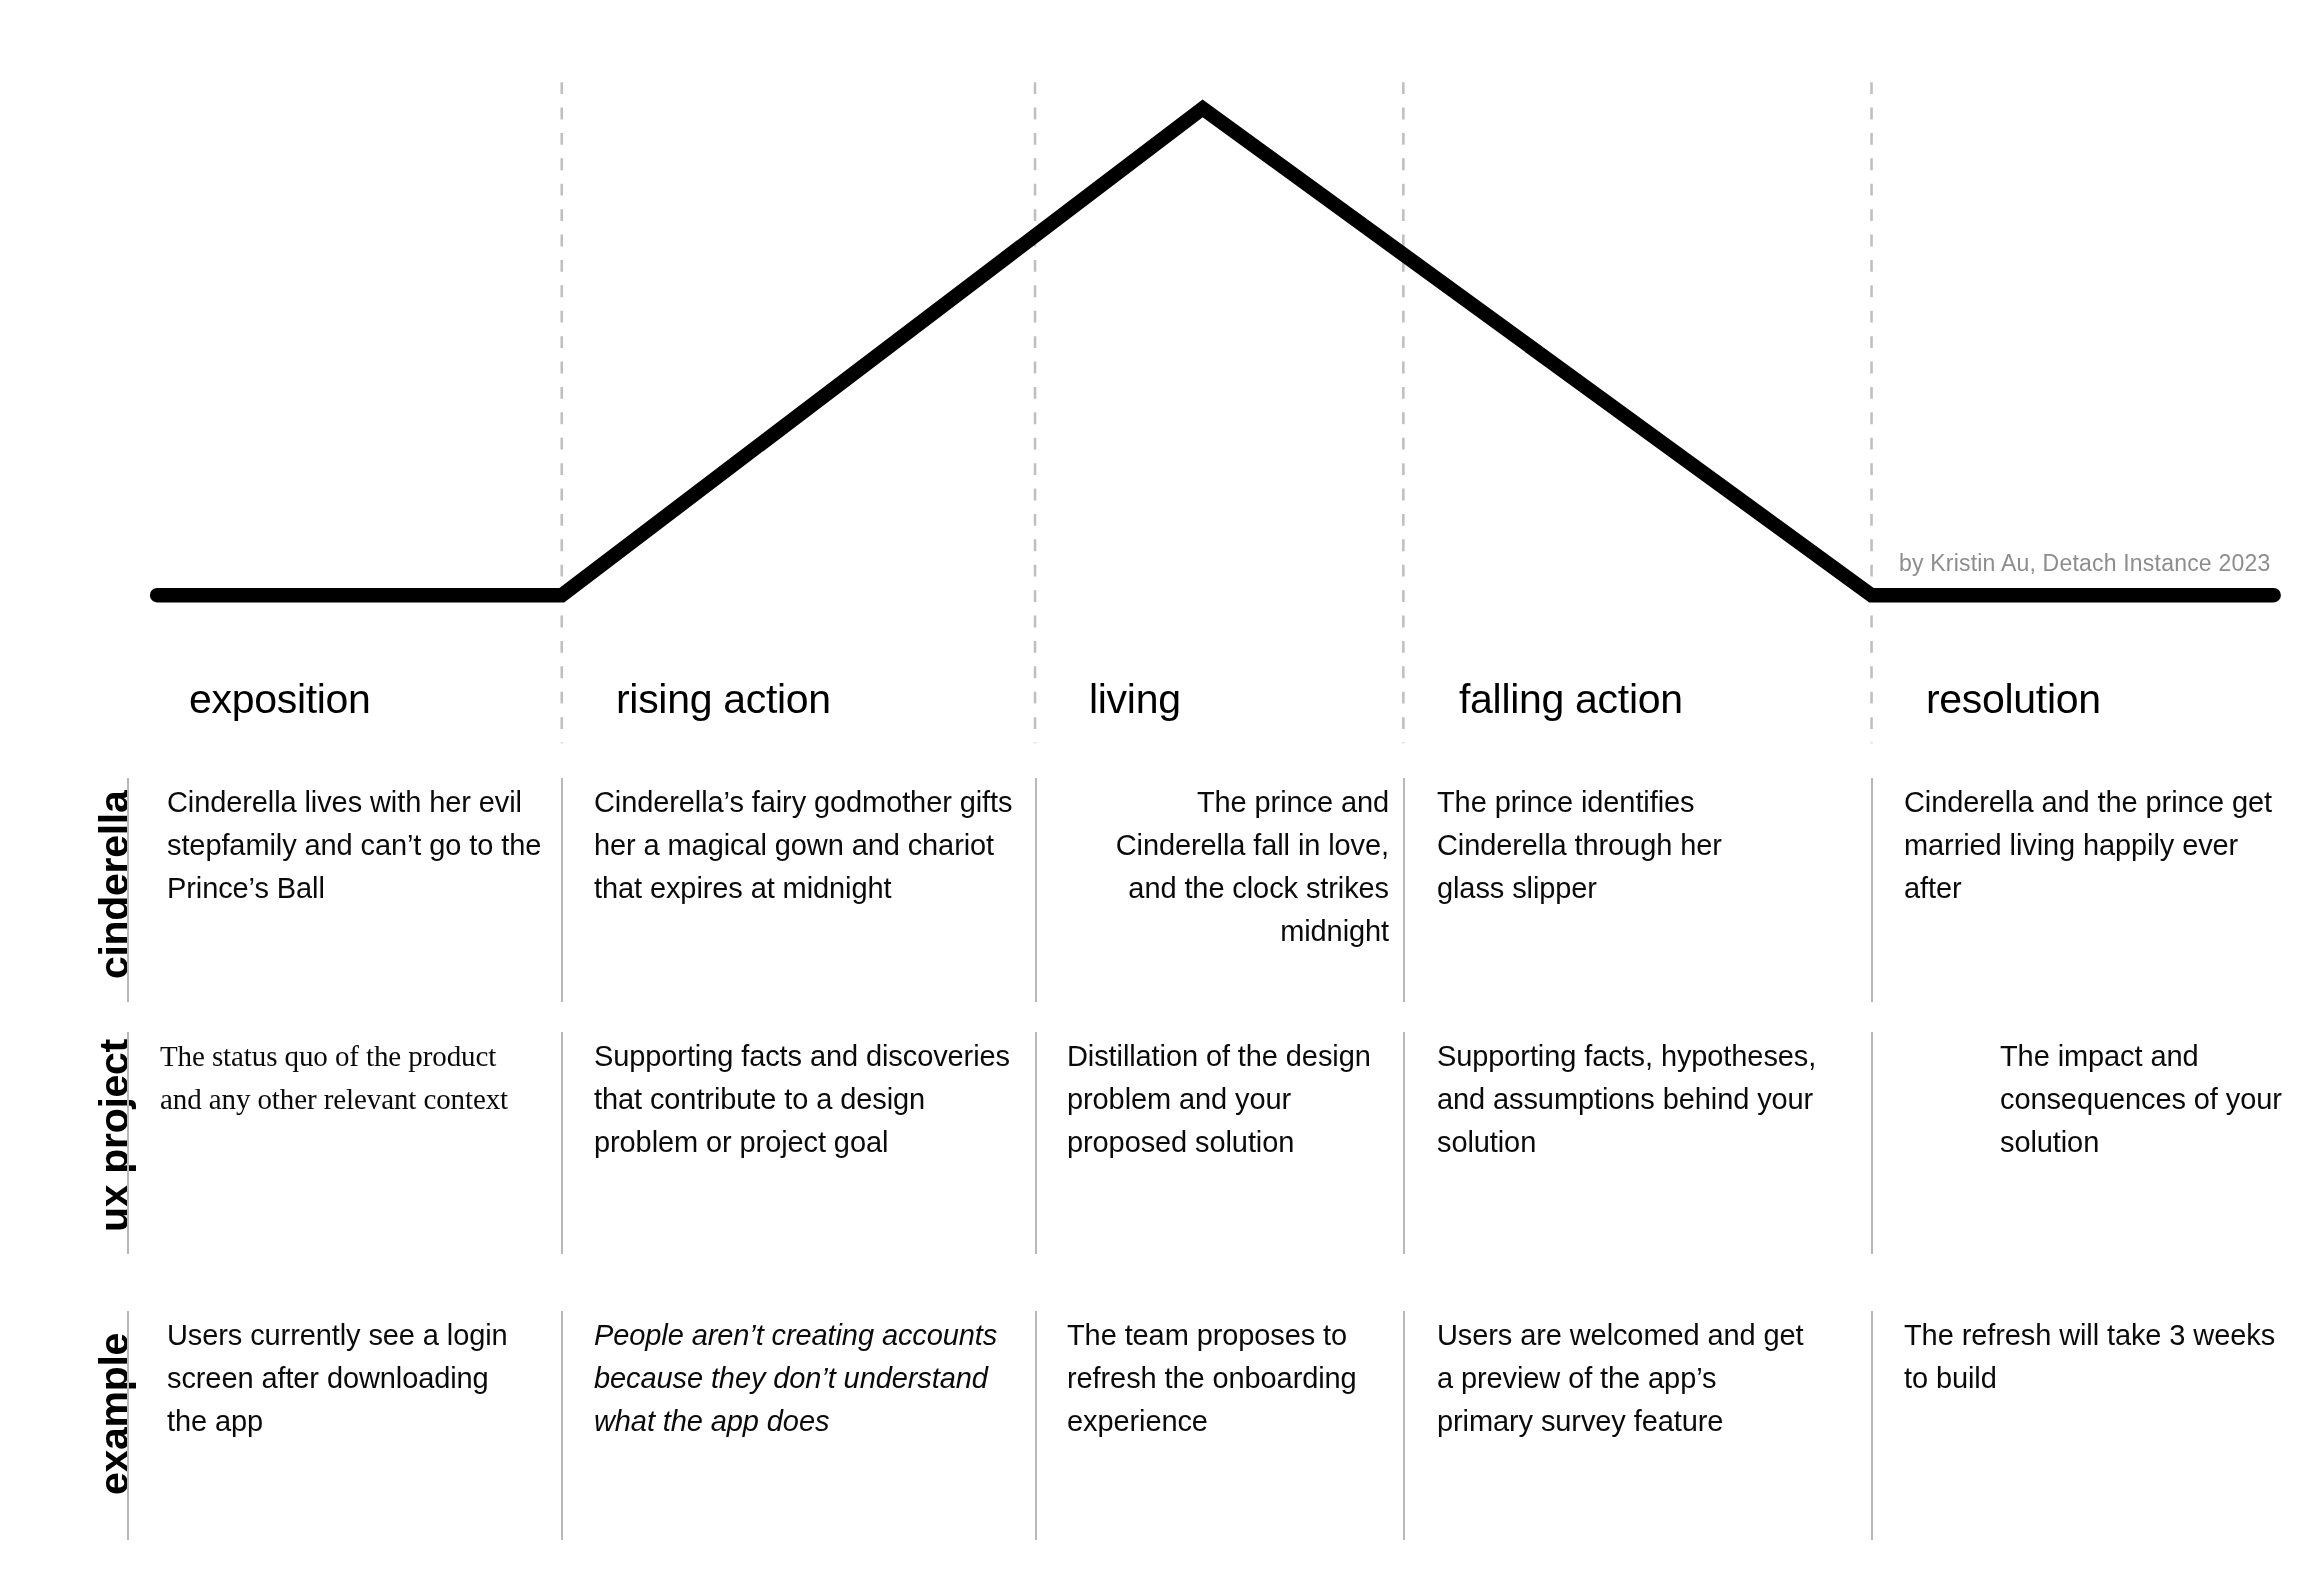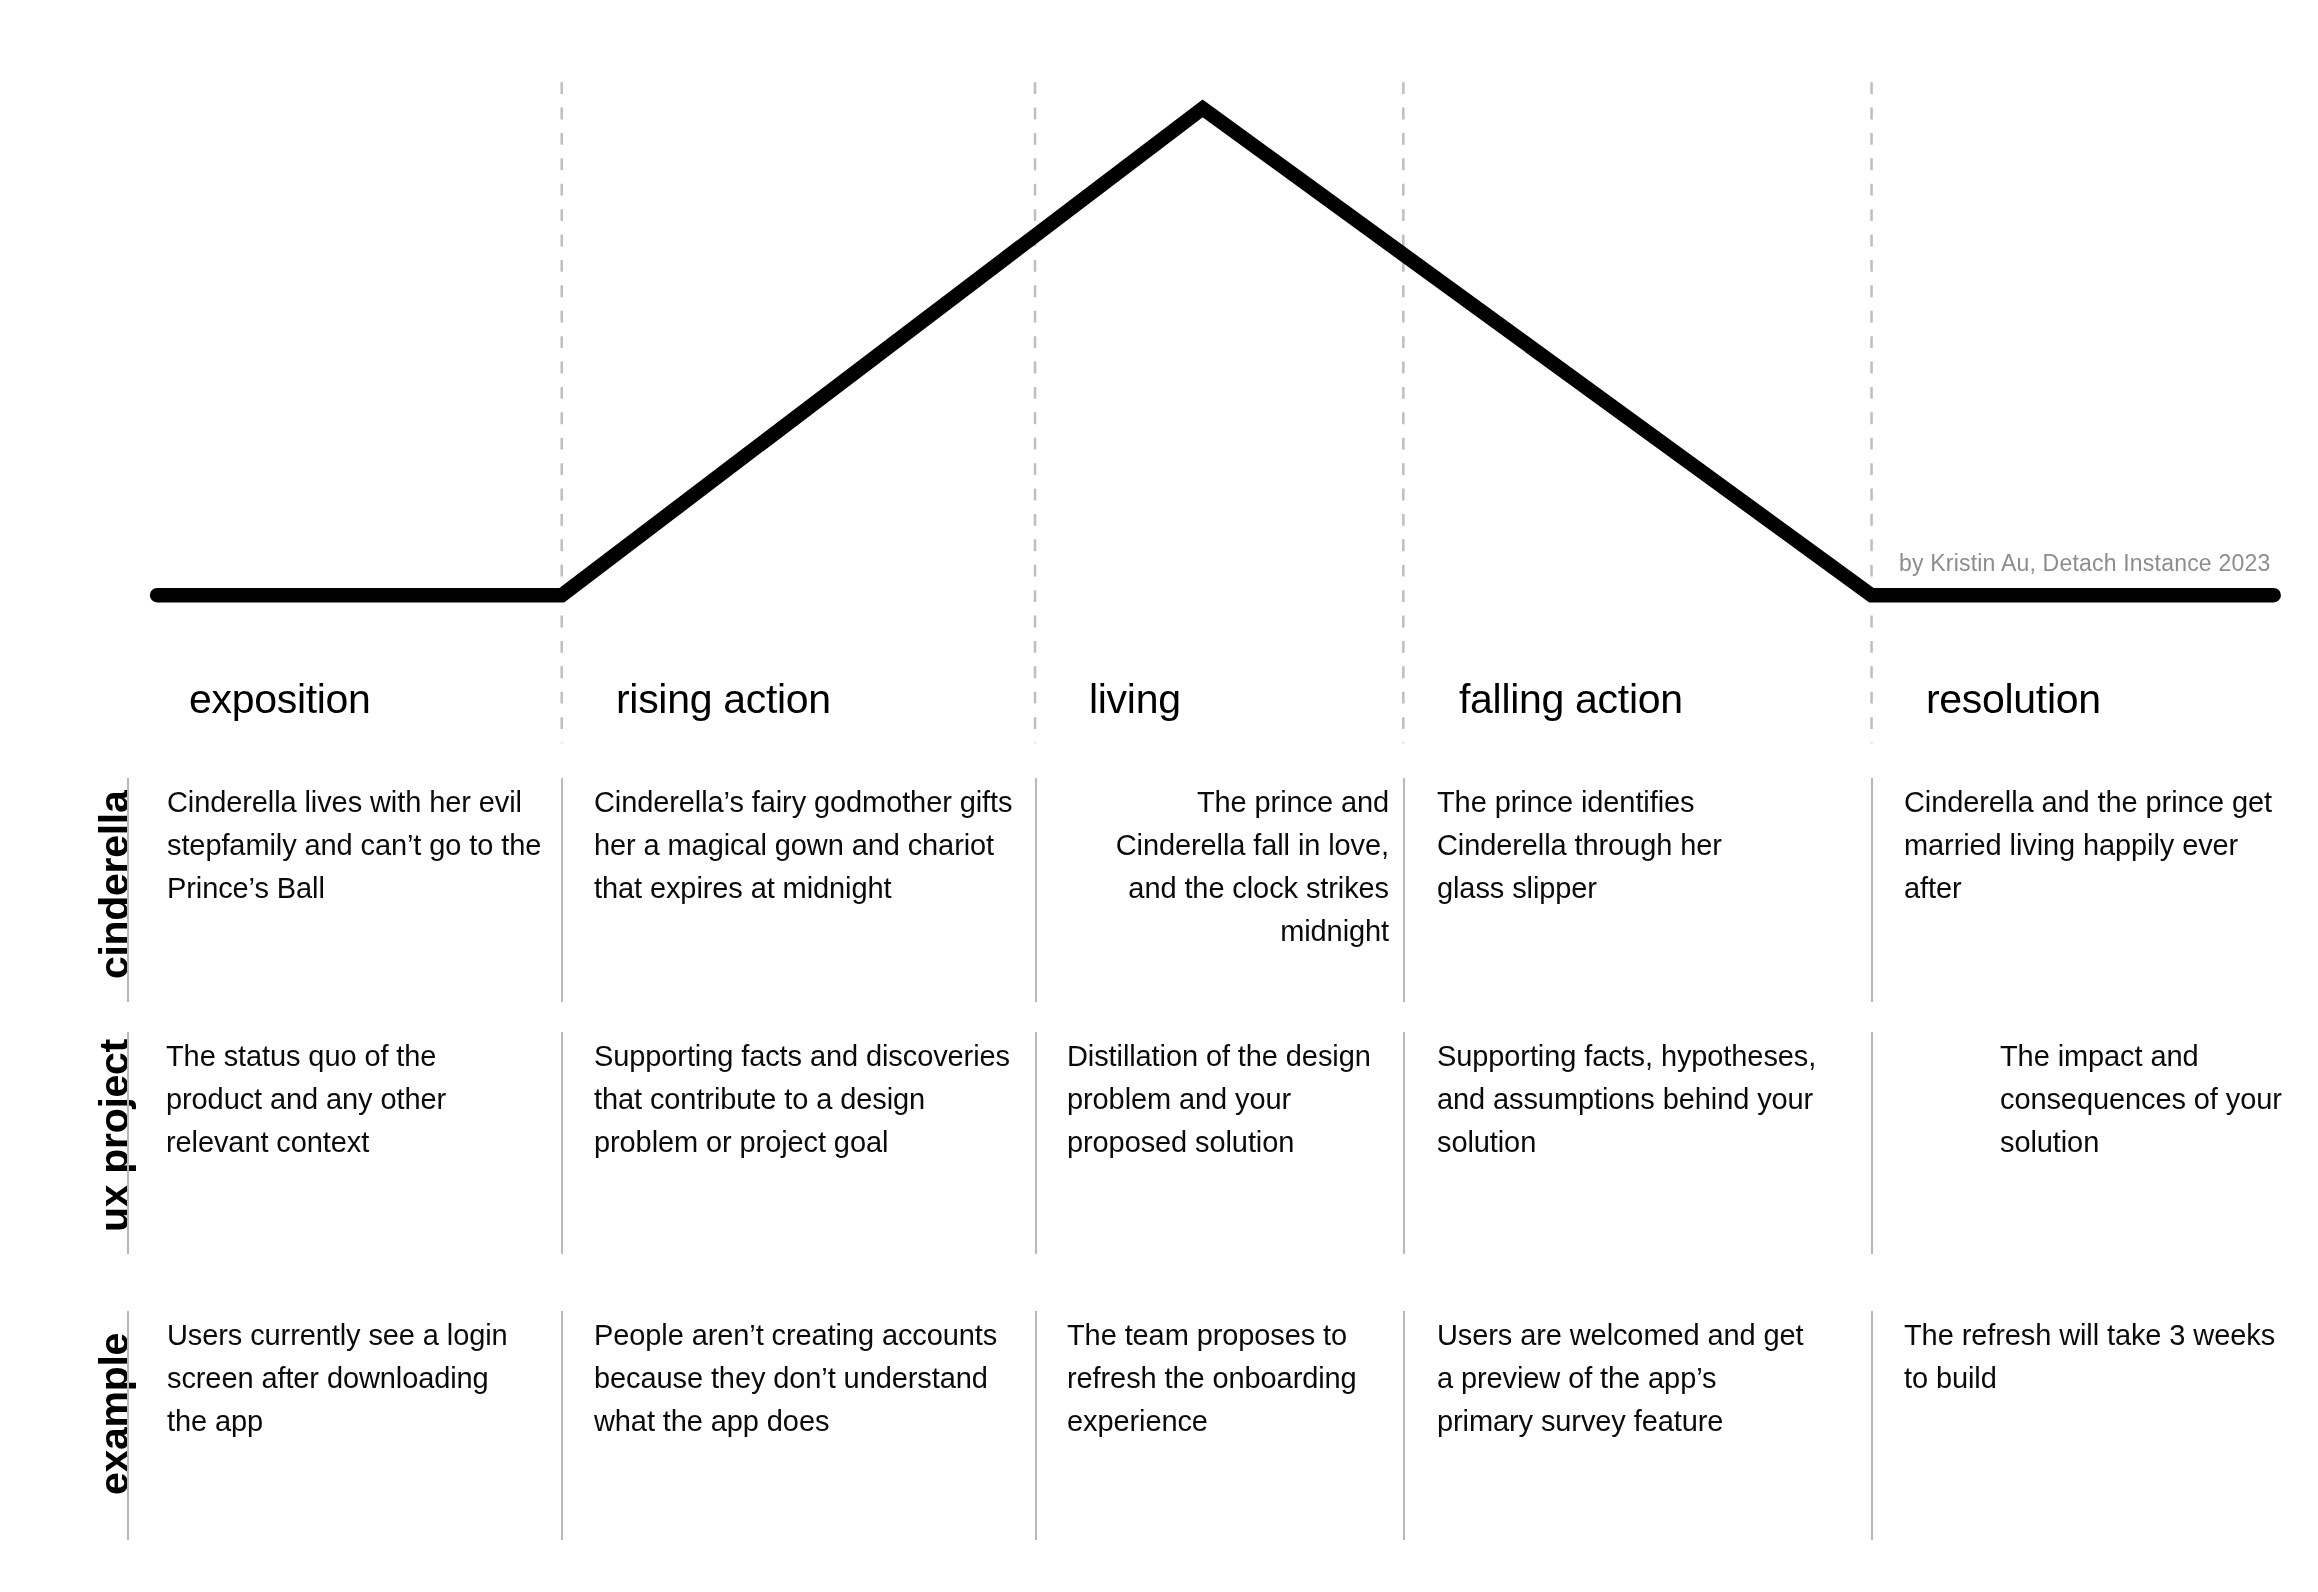--- a/index.html
+++ b/index.html
@@ -148,21 +148,21 @@
 
     <div class="row row-r2">
       <div class="row-label">
         <span>ux project</span>
       </div>
       <div class="vsep" style="left:127px;"></div>
       <div class="vsep" style="left:561px;"></div>
       <div class="vsep" style="left:1035px;"></div>
       <div class="vsep" style="left:1403px;"></div>
       <div class="vsep" style="left:1871px;"></div>
-      <div class="cell" style="left:156px;width:364px;">
+      <div class="cell" style="left:150px;width:364px;font-family:Liberation Serif, serif;">
           <span class="txt">The status quo of the product and any other relevant context</span>
         </div>
       <div class="cell" style="left:584px;width:432px;">
           <span class="txt">Supporting facts and discoveries that contribute to a design problem or project goal</span>
         </div>
       <div class="cell" style="left:1057px;width:318px;">
           <span class="txt">Distillation of the design problem and your proposed solution</span>
         </div>
       <div class="cell" style="left:1427px;width:381px;">
           <span class="txt">Supporting facts, hypotheses, and assumptions behind your solution</span>
@@ -177,21 +177,21 @@
         <span>example</span>
       </div>
       <div class="vsep" style="left:127px;"></div>
       <div class="vsep" style="left:561px;"></div>
       <div class="vsep" style="left:1035px;"></div>
       <div class="vsep" style="left:1403px;"></div>
       <div class="vsep" style="left:1871px;"></div>
       <div class="cell" style="left:157px;width:356px;">
           <span class="txt">Users currently see a login screen after downloading the app</span>
         </div>
-      <div class="cell" style="left:584px;width:436px;">
+      <div class="cell" style="left:584px;width:436px;font-style:italic;">
           <span class="txt">People aren’t creating accounts because they don’t understand what the app does</span>
         </div>
       <div class="cell" style="left:1057px;width:313px;">
           <span class="txt">The team proposes to refresh the onboarding experience</span>
         </div>
       <div class="cell" style="left:1427px;width:381px;">
           <span class="txt">Users are welcomed and get a preview of the app’s primary survey feature</span>
         </div>
       <div class="cell" style="left:1894px;width:373px;">
           <span class="txt">The refresh will take 3 weeks to build</span>

